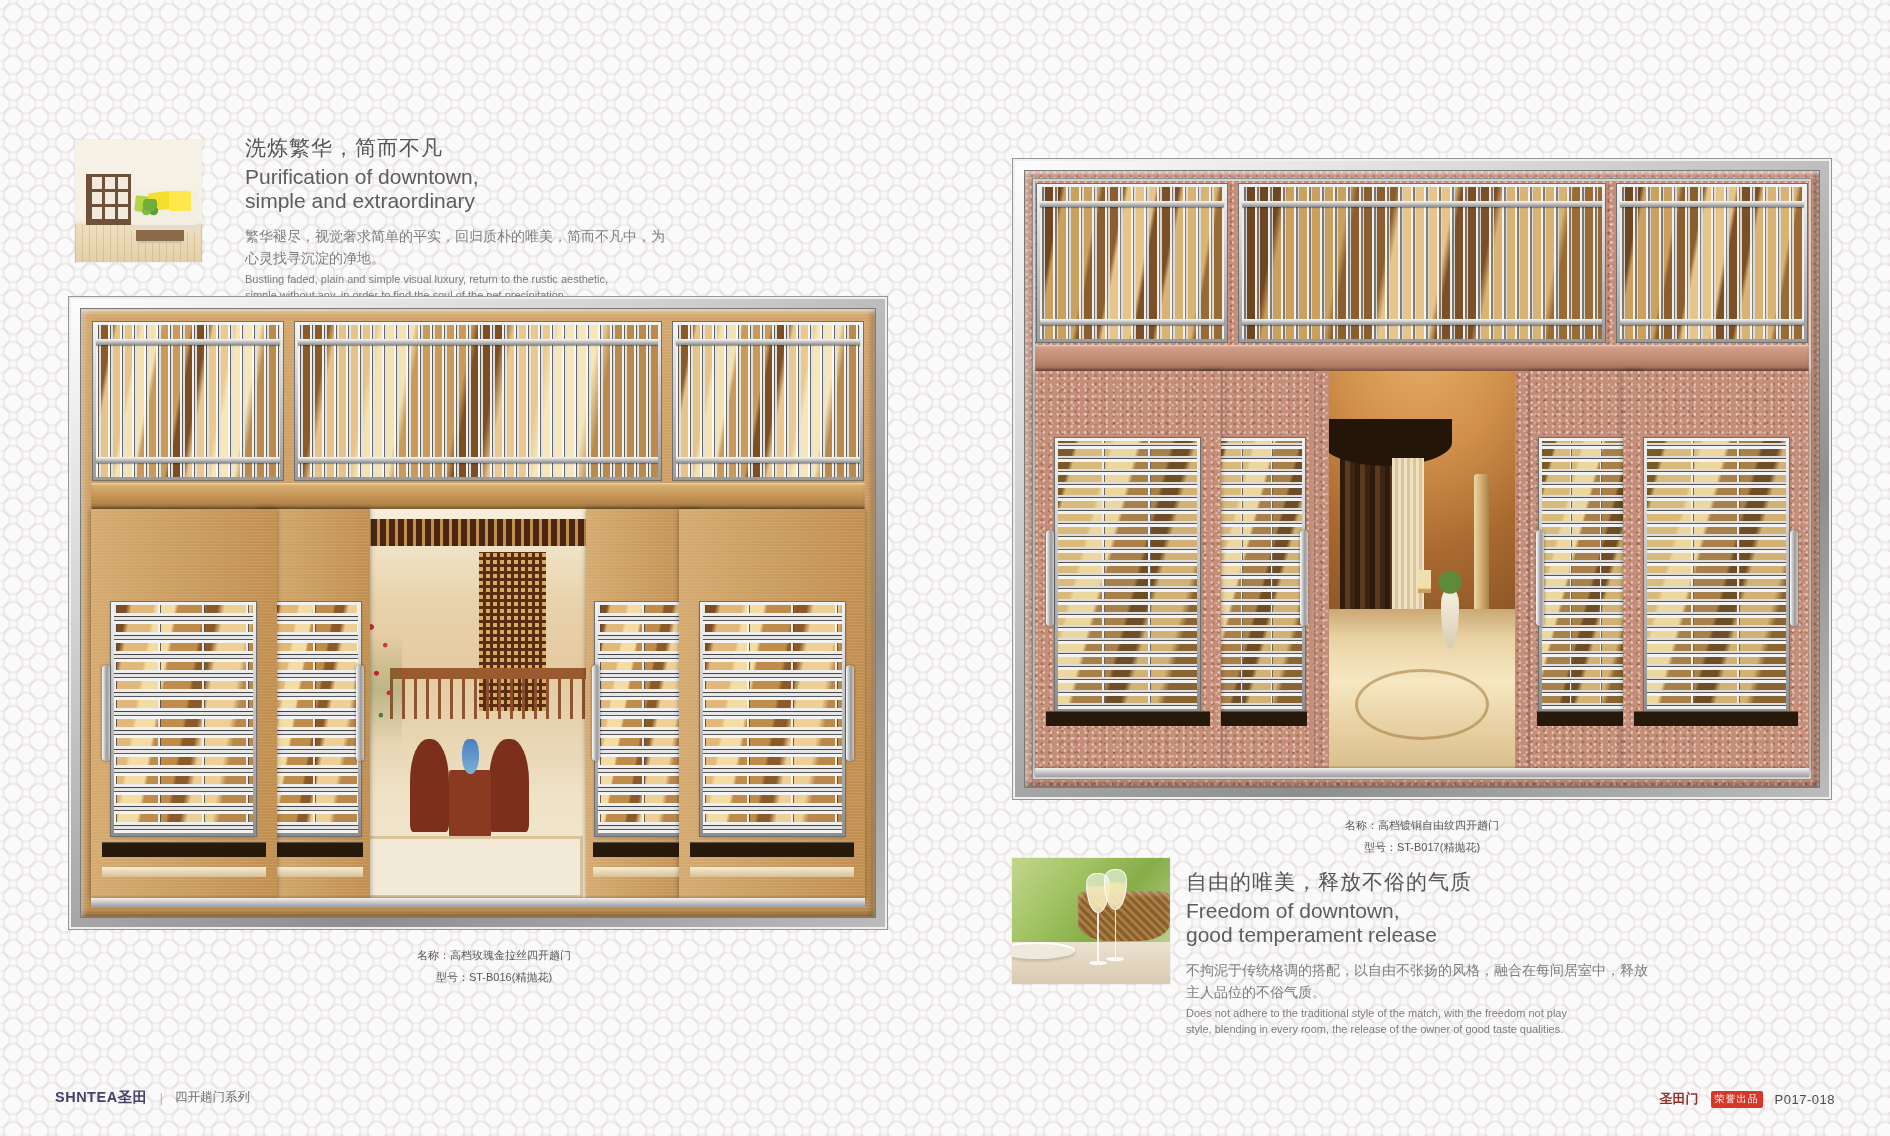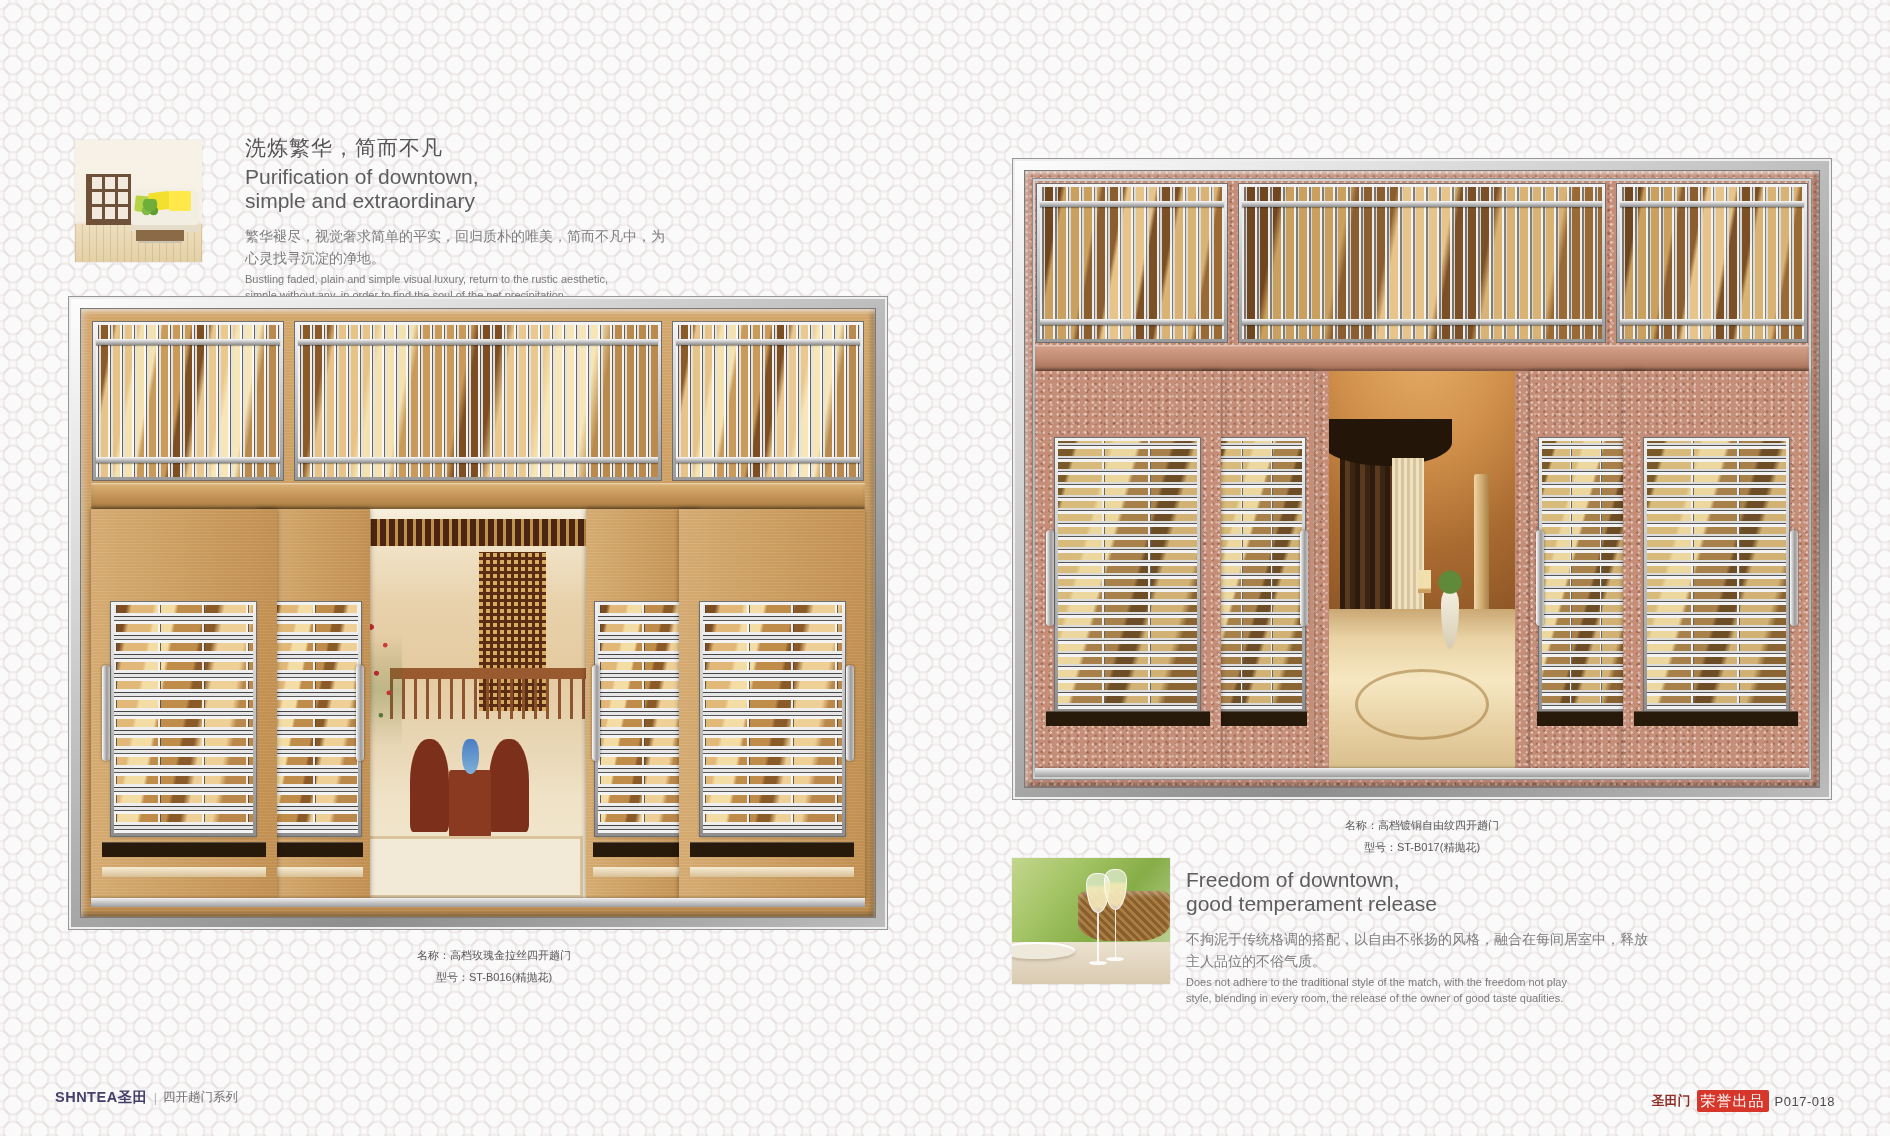--- a/index.html
+++ b/index.html
@@ -58,25 +58,25 @@
   .glass { position:absolute; width:15%; top:12%; height:76%; }
   .glass .bowl { position:absolute; left:0; right:0; top:0; height:42%;
     border:1px solid rgba(255,255,255,0.85); box-sizing:border-box;
     border-radius:42% 42% 50% 50% / 26% 26% 74% 74%;
     background:linear-gradient(180deg, rgba(255,255,255,0.55) 0 28%, rgba(246,236,190,0.9) 36% 86%, rgba(255,255,255,0.65) 100%); }
   .glass .stem { position:absolute; left:46%; width:8%; top:41%; bottom:8%; background:rgba(255,255,255,0.85); }
   .glass .foot { position:absolute; left:12%; right:12%; bottom:4%; height:4%; background:rgba(255,255,255,0.9); border-radius:50%; }
 
   
   .caption { text-align:center; font-size:11px; color:#585858; line-height:2.0; }
-  .foot { font-size:12.5px; color:#6e6e6e; display:flex; align-items:center; gap:6px; }
+  .foot { font-size:12.5px; color:#6e6e6e; display:flex; align-items:center; gap:12px; }
   .logo { font-weight:700; font-size:14.5px; letter-spacing:0.5px; }
   .foot-sep { color:#b5b5b5; }
   .brand-right { font-weight:700; font-size:13px; }
-  .badge { color:#fff; font-size:15px; padding:1.5px 4px; border-radius:2px; letter-spacing:1px; }
+  .badge { color:#fff; font-size:10px; padding:1.5px 4px; border-radius:2px; letter-spacing:1px; }
   .pageno { font-size:13px; color:#4c4c4c; letter-spacing:0.5px; }
 
   
   .door { position:absolute; z-index:1; }
   .f1 { position:absolute; inset:0; background:#969696; }
   .f2 { position:absolute; inset:1px; background:#efefef; }
   .f3 { position:absolute; inset:3px;
     background:linear-gradient(150deg,#fdfdfd 0%,#d2d2d2 30%,#8e8e8e 72%,#bcbcbc 100%); }
   .f4 { position:absolute; inset:12px; border:1px solid #7a7a7a; }
   .inner { position:absolute; inset:23px; display:flex; flex-direction:column; }
@@ -375,20 +375,21 @@
     <div class="foot"></div>
   </div>
   <div class="glass" style="left:58%; top:9%;">
     <div class="bowl"></div>
     <div class="stem"></div>
     <div class="foot"></div>
   </div>
 </div>
 
 <div class="layer" style="left:1186px; top:868px; width:470px;">
+  <h2 class="intro-heading-cn">自由的唯美，释放不俗的气质</h2>
   <h1 class="intro-heading-en"><span>Freedom of downtown,</span><br><span>good temperament release</span></h1>
   <p class="intro-body-cn">不拘泥于传统格调的搭配，以自由不张扬的风格，融合在每间居室中，释放主人品位的不俗气质。</p>
   <p class="intro-body-en"><span>Does not adhere to the traditional style of the match, with the freedom not play</span><br><span>style, blending in every room, the release of the owner of good taste qualities.</span></p>
 </div>
 
 <div class="layer foot" style="left:55px; top:1088px;">
   <span class="logo" id="brand-logo" style="color: rgb(69, 64, 106);">SHNTEA圣田</span>
   <span class="foot-sep">|</span>
   <span>四开趟门系列</span>
 </div>

